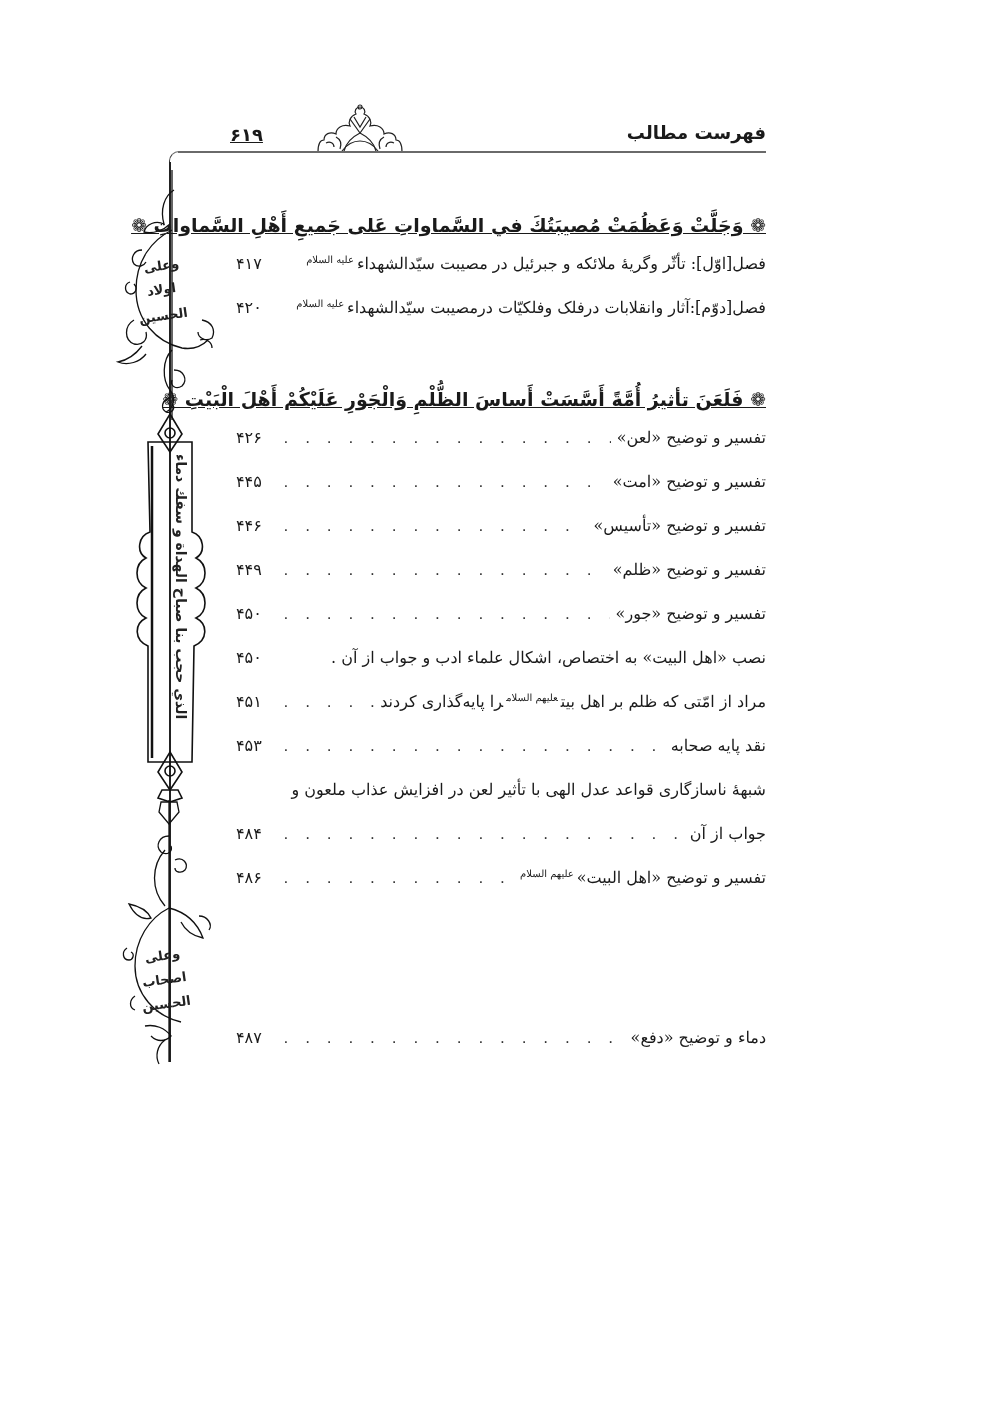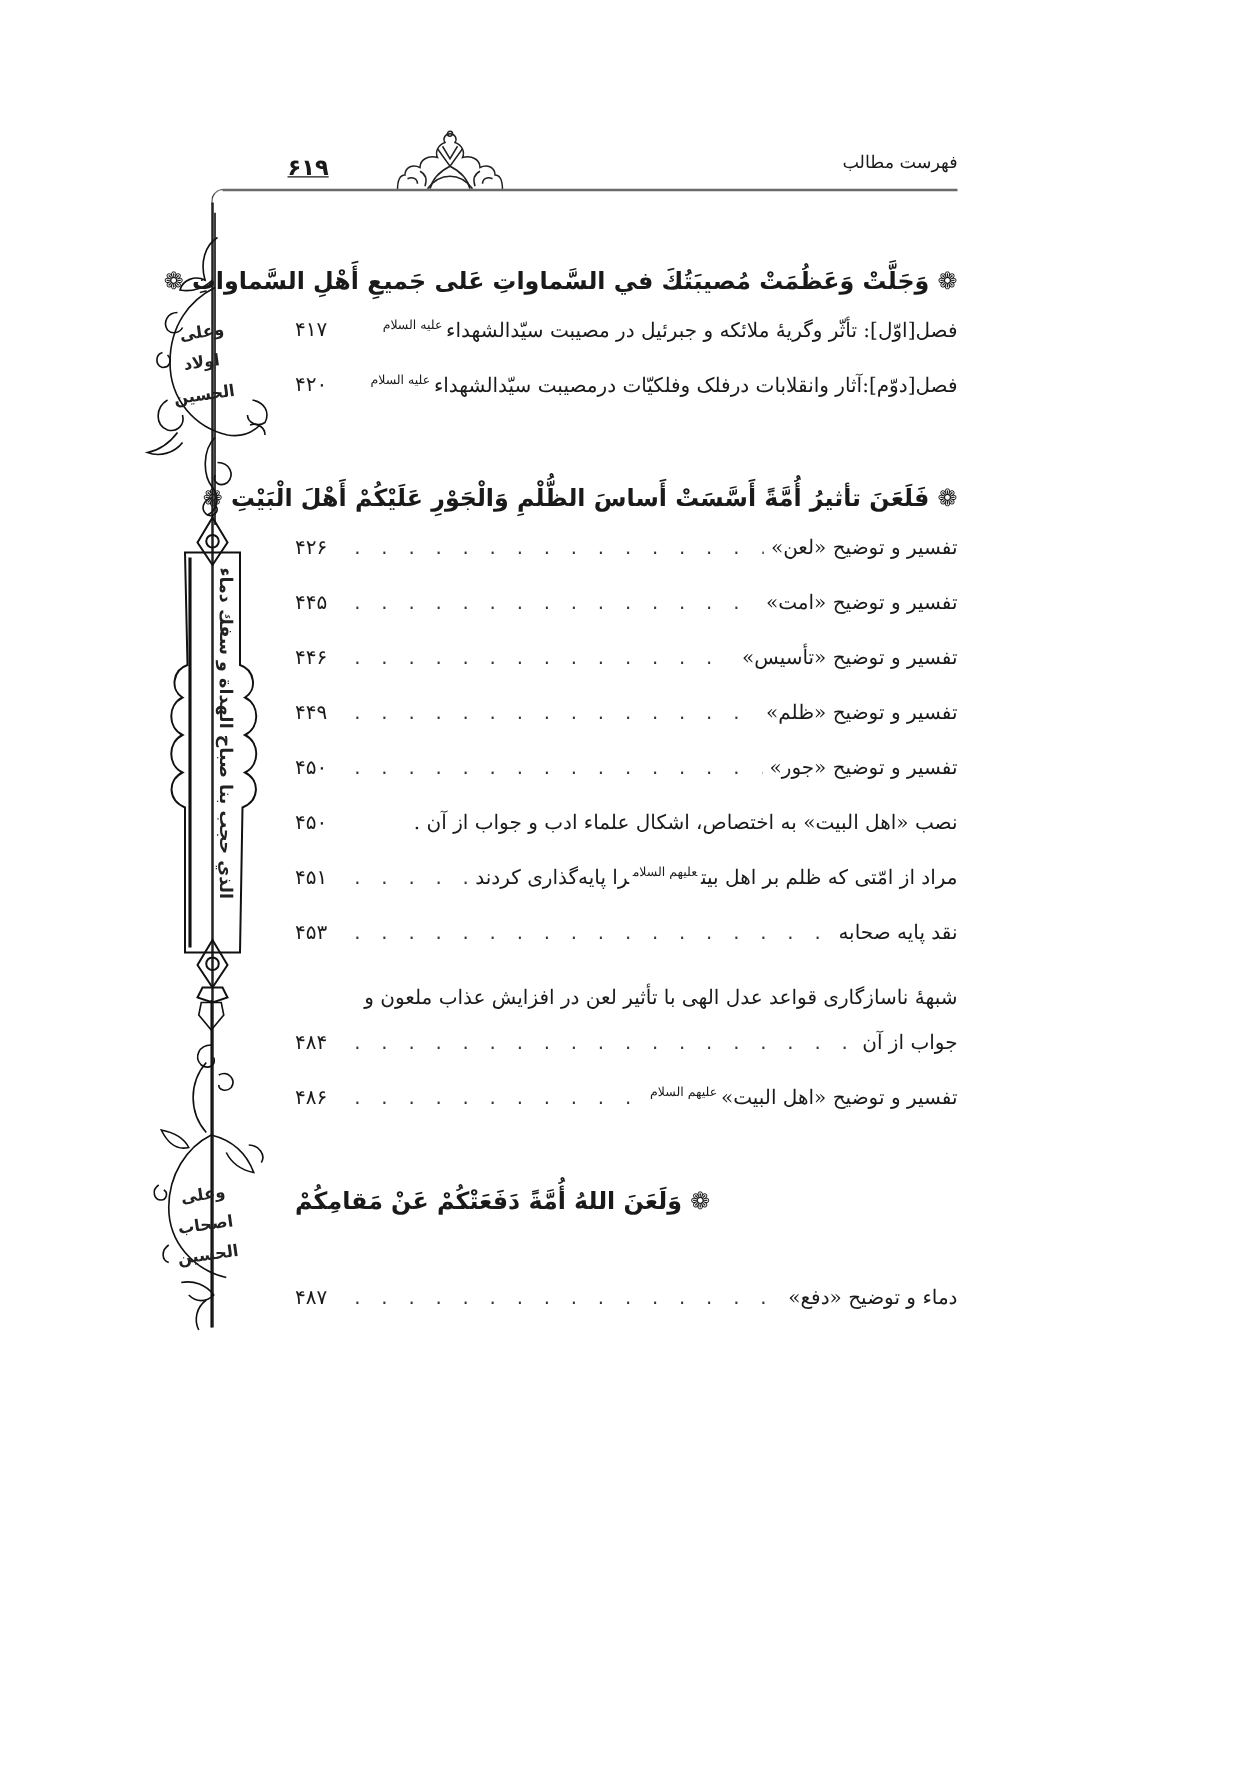--- a/index.html
+++ b/index.html
@@ -36,22 +36,22 @@
       font-weight: bold;
       direction: rtl;
       letter-spacing: 1px;
       font-family: "DejaVu Sans", sans-serif;
       text-decoration: underline;
     }
     .section-title {
       position: absolute;
       right: 0;
       top: 4px;
-      font-size: 14px;
-      font-weight: normal;
+      font-size: 18px;
+      font-weight: bold;
       direction: rtl;
       font-family: "DejaVu Sans", sans-serif;
     }
     .head-ornament {
       position: absolute;
       left: 312px;
       top: 103px;
       width: 96px;
       height: 50px;
     }
@@ -91,26 +91,27 @@
 
     
     .content {
       position: absolute;
       left: 236px;
       top: 208px;
       width: 530px;
       direction: rtl;
     }
     .arabic-heading {
-      text-align: left;
+      text-align: right;
       font-size: 19px;
       font-weight: bold;
       line-height: 34px;
       font-family: "DejaVu Sans", sans-serif;
       white-space: nowrap;
+      text-decoration: underline;
     }
     .heading-block {
       position: absolute;
       left: 0; right: 0;
     }
     .toc-row {
       position: absolute;
       left: 0;
       right: 0;
       height: 34px;
@@ -310,41 +311,40 @@
       <span class="toc-leader">. . . . . . . . . . . . . . . . . . . . . . . . . . . . . . . . . . . . . . . . . . . . . . . .</span>
       <span class="toc-page">۴۵۱</span>
     </div>
 
     <div class="toc-row" style="top:528px;">
       <span class="toc-title">نقد پایه صحابه</span>
       <span class="toc-leader">. . . . . . . . . . . . . . . . . . . . . . . . . . . . . . . . . . . . . . . . . . . . . . . .</span>
       <span class="toc-page">۴۵۳</span>
     </div>
 
-    <div class="toc-row no-leader" style="top:572px;align-items:center;">
+    <div class="toc-row no-leader" style="top:572px;">
       <span class="toc-title" style="text-align:justify;">شبههٔ ناسازگاری قواعد عدل الهی با تأثیر لعن در افزایش عذاب ملعون و</span>
 
     </div>
 
     <div class="toc-row" style="top:616px;">
       <span class="toc-title">جواب از آن</span>
       <span class="toc-leader">. . . . . . . . . . . . . . . . . . . . . . . . . . . . . . . . . . . . . . . . . . . . . . . .</span>
       <span class="toc-page">۴۸۴</span>
     </div>
 
     <div class="toc-row" style="top:660px;">
       <span class="toc-title">
         <span>تفسیر و توضیح «اهل البیت»</span><span class="honorific">عليهم السلام</span>
       </span>
       <span class="toc-leader">. . . . . . . . . . . . . . . . . . . . . . . . . . . . . . . . . . . . . . . . . . . . . . . .</span>
       <span class="toc-page">۴۸۶</span>
     </div>
 
     <div class="heading-block" style="top:736px;">
-      <div class="arabic-heading">❁ وَلَعَنَ اللهُ أُمَّةً دَفَعَتْكُمْ عَنْ مَقامِكُمْ</div>
     </div>
 
     <div class="toc-row" style="top:820px;">
       <span class="toc-title">دماء و توضیح «دفع»</span>
       <span class="toc-leader">. . . . . . . . . . . . . . . . . . . . . . . . . . . . . . . . . . . . . . . . . . . . . . . .</span>
       <span class="toc-page">۴۸۷</span>
     </div>
 
   </div>
 </div>

